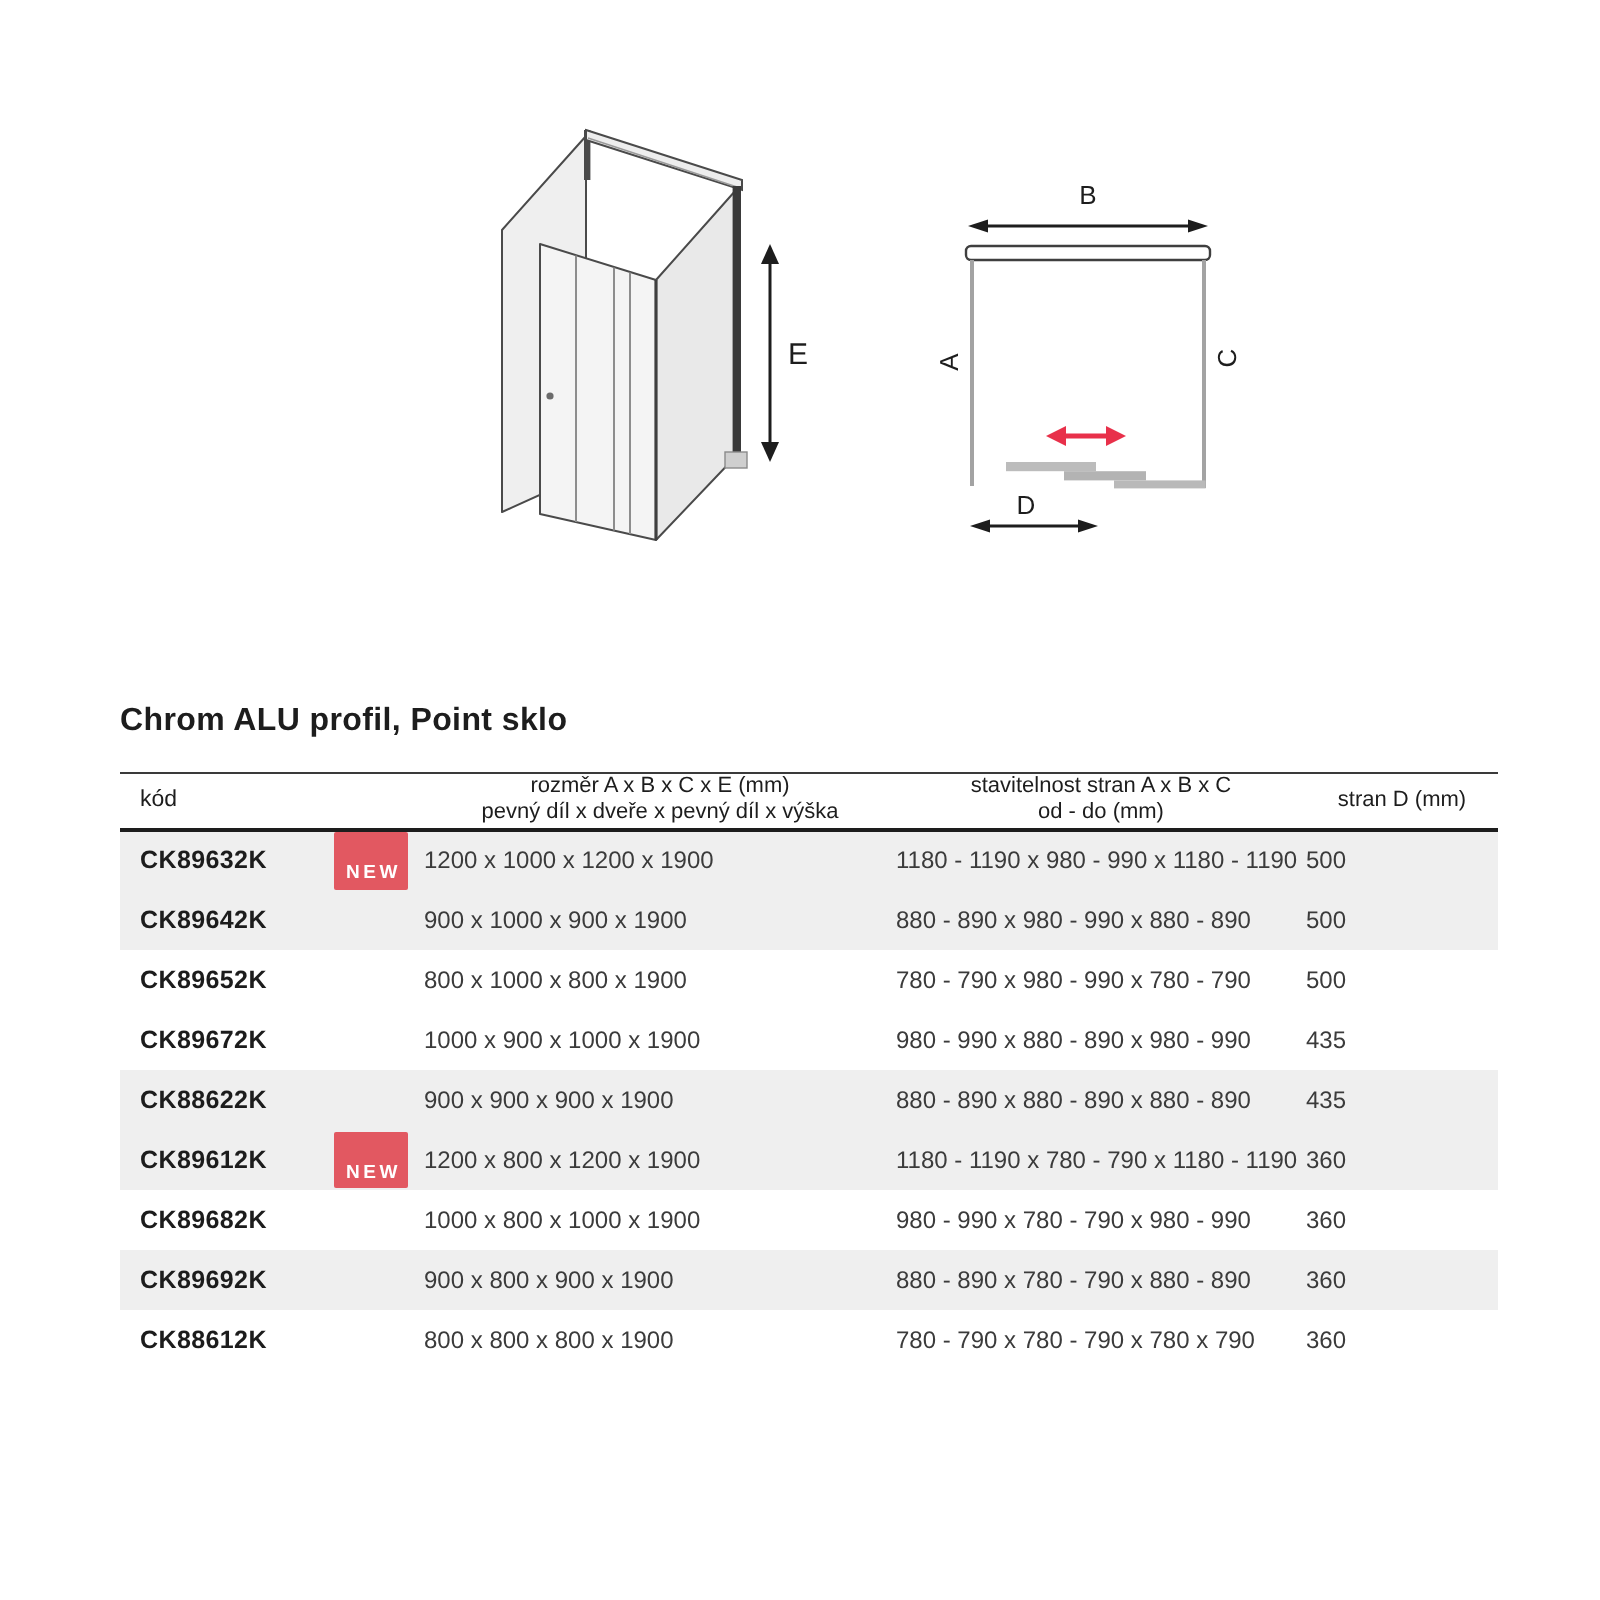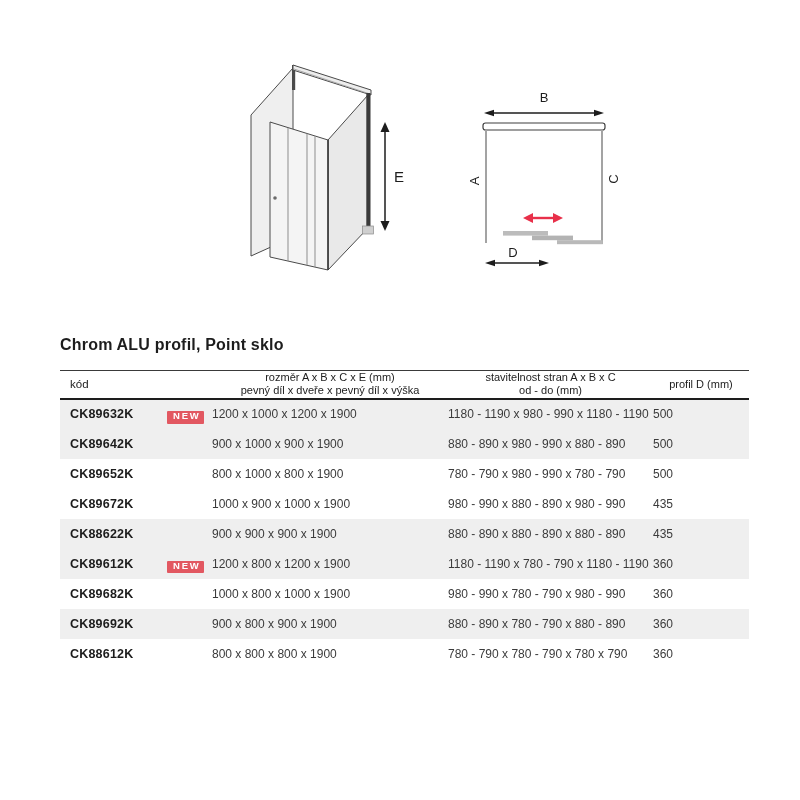--- a/index.html
+++ b/index.html
@@ -13,21 +13,21 @@
 
   
   .iso-svg  { position:absolute; left:230px; top:45px; }
   .plan-svg { position:absolute; left:455px; top:85px; }
   .dim-label { font-family:"Liberation Sans",sans-serif; font-size:13px; font-weight:500; fill:#1d1d1d; }
   .dim-label-big { font-family:"Liberation Sans",sans-serif; font-size:15px; font-weight:500; fill:#1d1d1d; }
 
   
   .content { position:absolute; left:60px; top:336px; width:689px; }
   .section-title {
-    margin:0 0 16px 0;
+    margin:16px 0 16px 0;
     font-size:16px; font-weight:700; color:#1d1d1d; letter-spacing:0.2px;
   }
   table.spec {
     border-collapse:collapse; table-layout:fixed;
     width:689px;
     border-top:1px solid #3a3a3a;
   }
   thead tr { height:24px; border-bottom:2.5px solid #1d1d1d; }
   th {
     font-weight:400; font-size:11px; color:#1d1d1d;
@@ -42,21 +42,21 @@
     padding-left:10px; letter-spacing:0.2px; white-space:nowrap;
   }
   td.cell-badge { padding-left:11px; }
   td.cell-size, td.cell-adjust, td.cell-entry {
     text-align:left; font-size:12px; color:#3b3b3b; white-space:nowrap;
   }
   .new-badge {
     display:inline-block;
     color:#ffffff;
     font-size:9.5px; font-weight:700; letter-spacing:1.8px;
-    padding:0 3px 3px 6px; line-height:1; border-radius:1px;text-align:center;
+    padding:16px 3px 3px 6px; line-height:1; border-radius:1px;text-align:center;
   }
 </style>
 </head>
 <body>
 
 <div class="stage">
 
   <svg class="iso-svg" width="200" height="250" viewBox="0 0 200 250">
 
     <polygon points="21,70 63,23 63,192 21,211" fill="#efefef" stroke="#4a4a4a" stroke-width="1" stroke-linejoin="round"></polygon>
@@ -130,21 +130,21 @@
           <th class="col-code">kód</th>
           <th class="col-badge"></th>
           <th class="col-size">
             <div>rozměr A x B x C x E (mm)</div>
             <div>pevný díl x dveře x pevný díl x výška</div>
           </th>
           <th class="col-adjust">
             <div>stavitelnost stran A x B x C</div>
             <div>od - do (mm)</div>
           </th>
-          <th class="col-entry">profil D (mm)</th>
+          <th class="col-entry">stran D (mm)</th>
         </tr>
       </thead>
       <tbody id="table-body">
           <tr class="stripe">
     <td class="cell-code">CK89632K</td>
     <td class="cell-badge"><span class="new-badge" style="background: rgb(226, 88, 97);">NEW</span></td>
     <td class="cell-size">1200 x 1000 x 1200 x 1900</td>
     <td class="cell-adjust">1180 - 1190 x 980 - 990 x 1180 - 1190</td>
     <td class="cell-entry">500</td>
   </tr>

